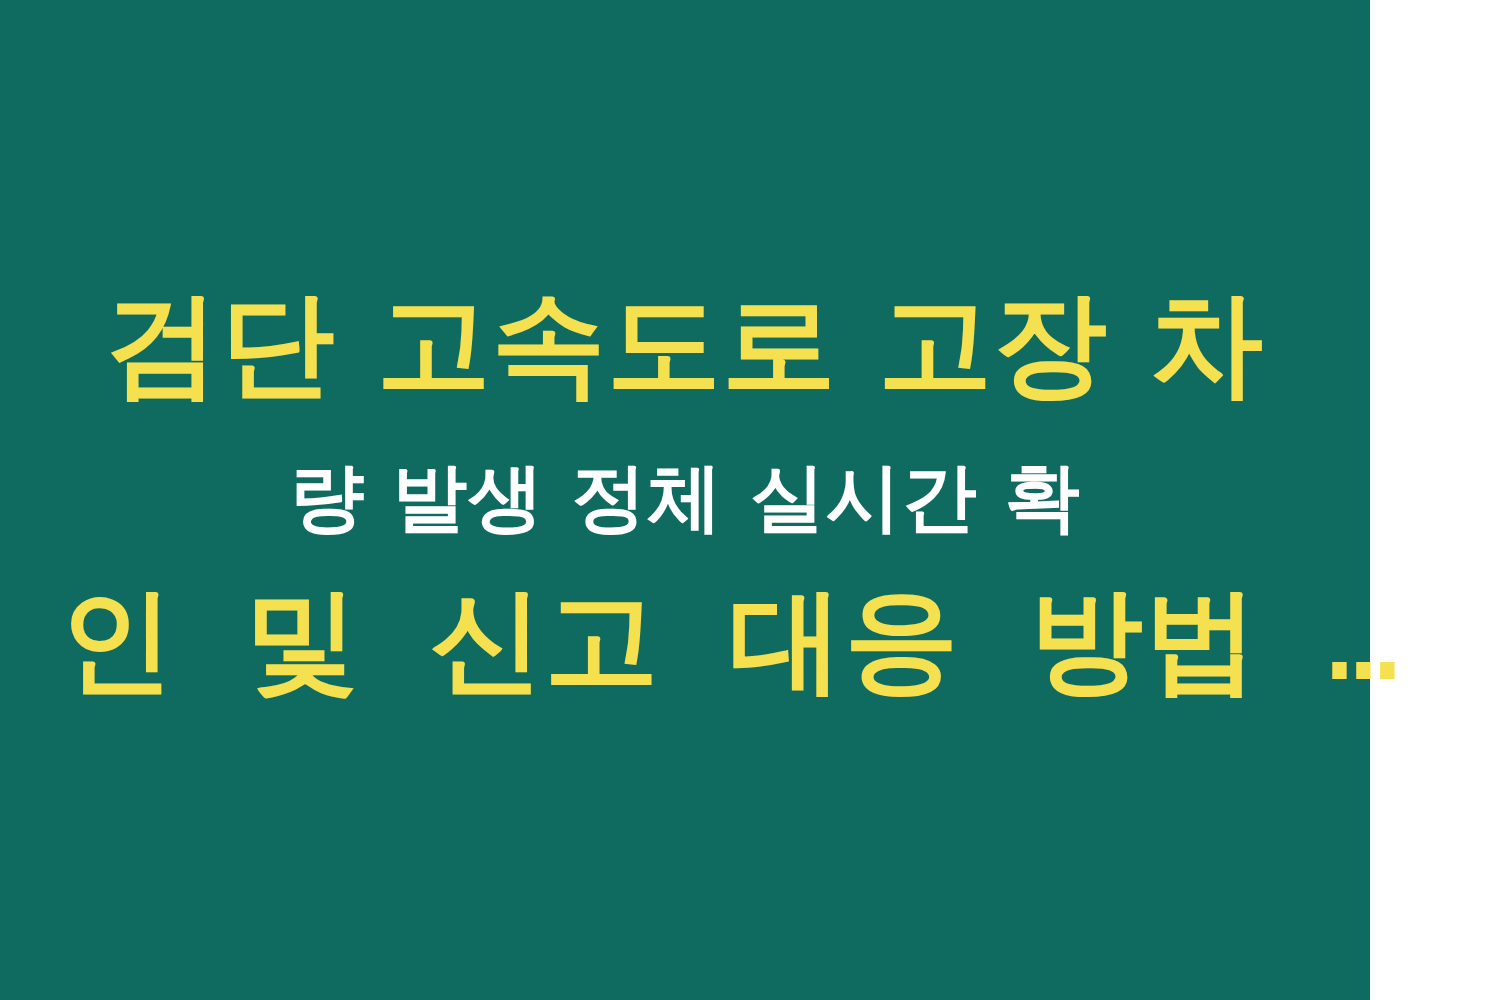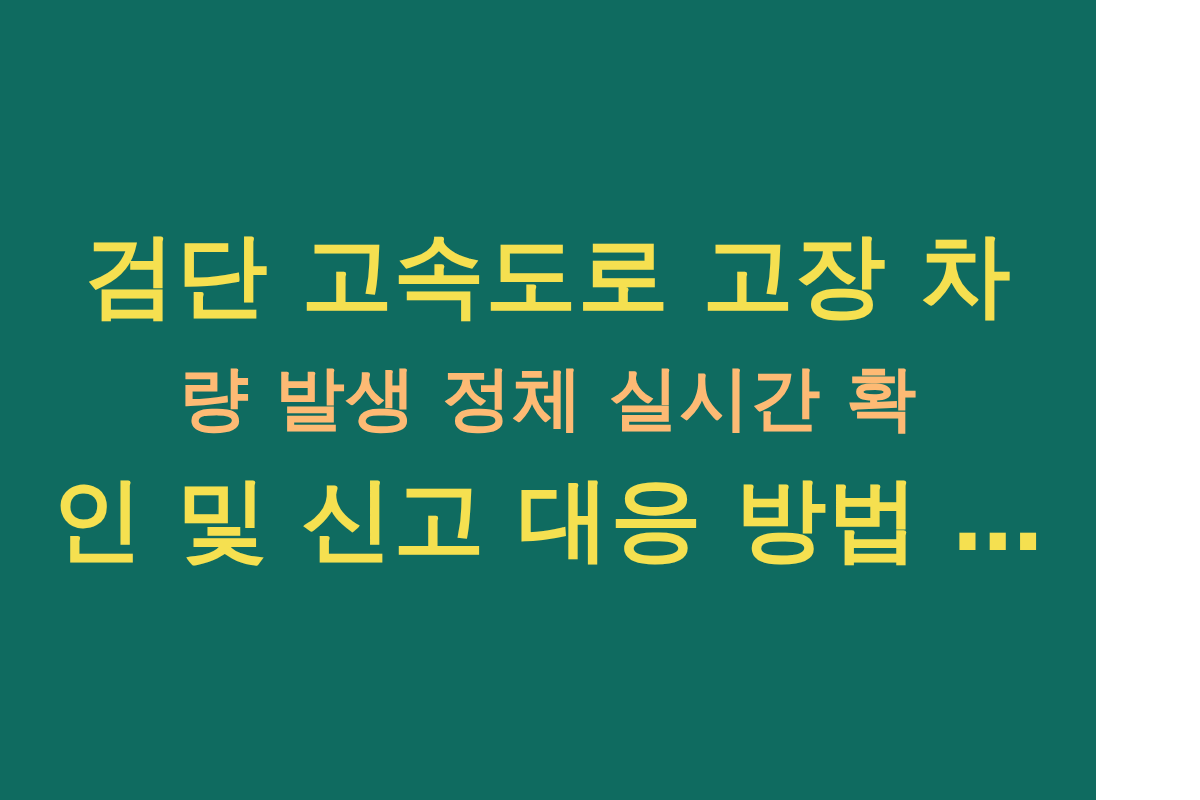--- a/index.html
+++ b/index.html
@@ -51,18 +51,18 @@
 </style>
 </head>
 <body>
 
 <div id="thumbnail-card" style="background: rgb(15, 107, 96);">
 
   <div id="headline-block">
 
     <span class="headline-line" style="color: rgb(245, 224, 80); font-size: 91px; line-height: 122px;">검단 고속도로 고장 차</span>
 
-    <span class="headline-line" style="color: #fdba74; font-size: 70px; line-height: 122px;">량 발생 정체 실시간 확</span>
+    <span class="headline-line" style="color: #ffffff; font-size: 60px; line-height: 122px;">량 발생 정체 실시간 확</span>
 
-    <span class="headline-line" style="color: rgb(245, 224, 80); font-size: 91px; line-height: 122px;">인 및 신고 대응 방법 …</span>
+    <span class="headline-line" style="color: rgb(245, 224, 80); font-size: 91px; line-height: 122px; font-family: Liberation Mono, monospace;">인 및 신고 대응 방법 …</span>
 
   </div>
 </div>
 
 </body></html>

